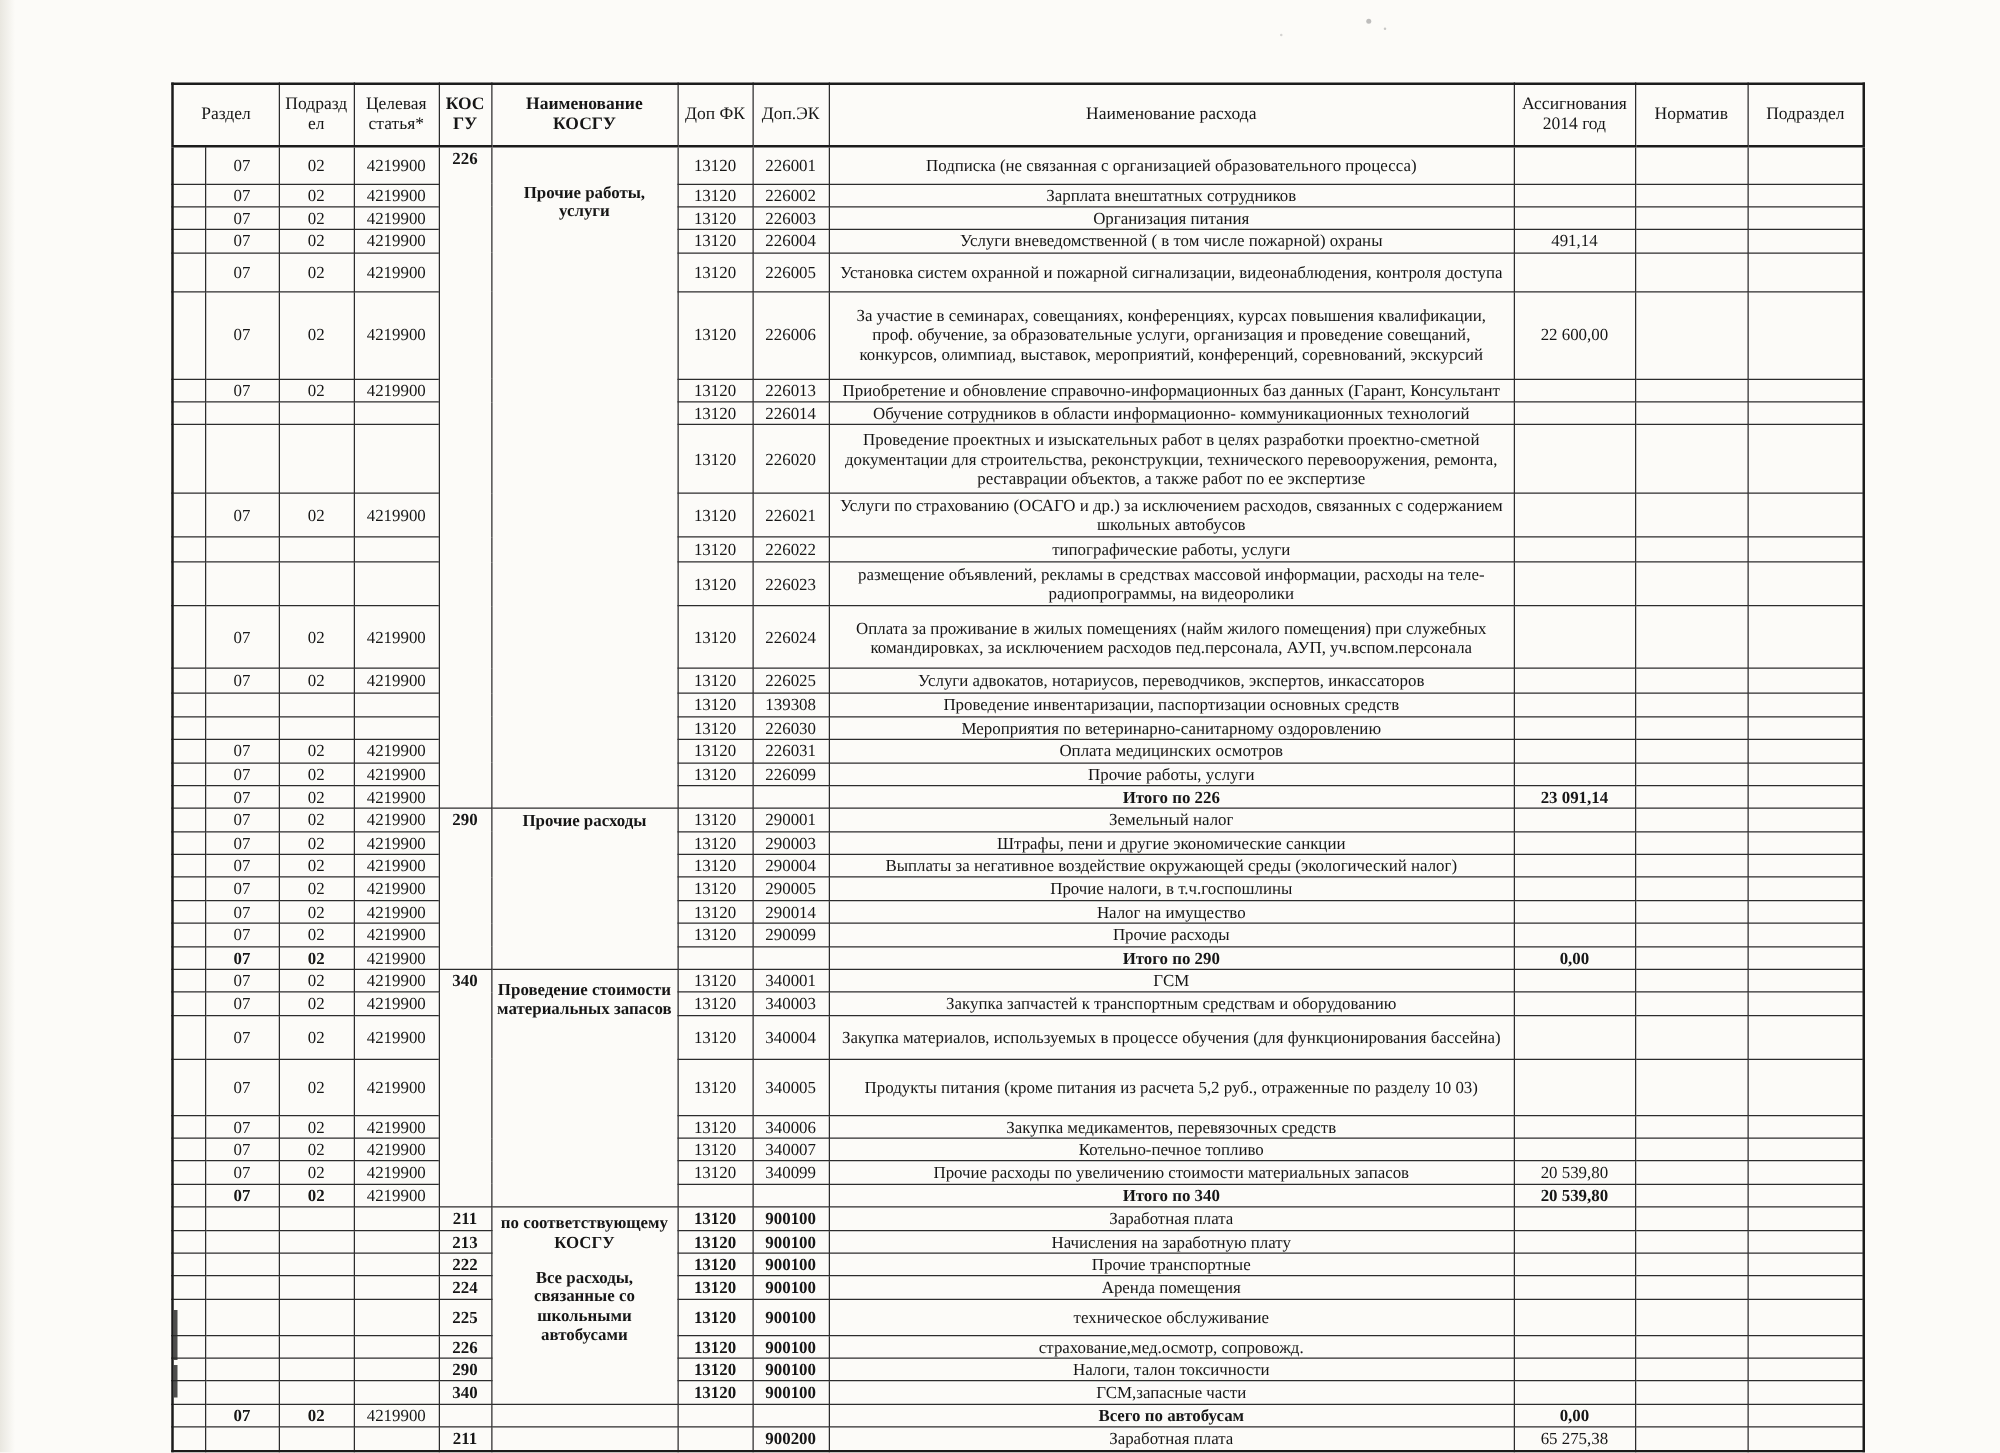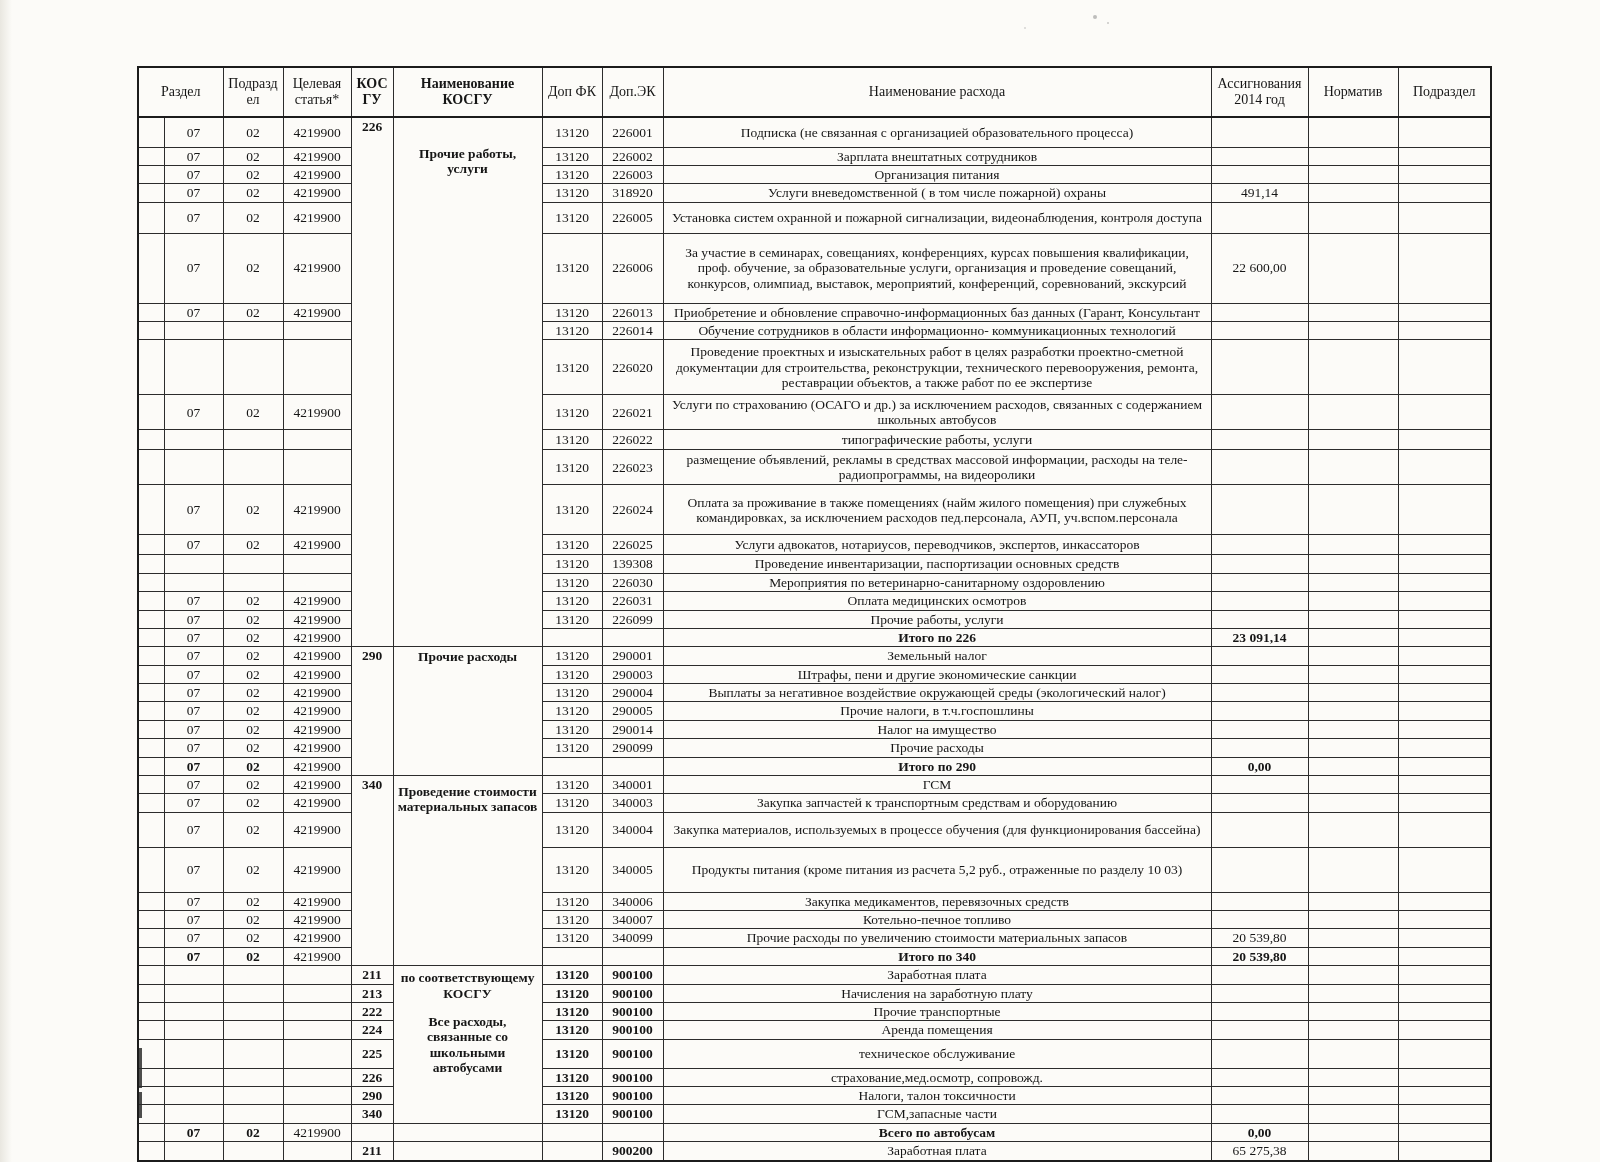--- a/index.html
+++ b/index.html
@@ -124,21 +124,21 @@
           <td class="col-assign"></td>
           <td class="col-norm"></td>
           <td class="col-dev"></td>
         </tr>
         <tr style="height: 17px;">
           <td class="col-gutter"></td>
           <td class="col-razdel">07</td>
           <td class="col-podrazdel">02</td>
           <td class="col-target">4219900</td>
           <td class="col-dopfk">13120</td>
-          <td class="col-dopek">318920</td>
+          <td class="col-dopek">226004</td>
           <td class="col-expense">Услуги вневедомственной ( в том числе пожарной) охраны</td>
           <td class="col-assign">491,14</td>
           <td class="col-norm"></td>
           <td class="col-dev"></td>
         </tr>
         <tr style="height: 31px;">
           <td class="col-gutter"></td>
           <td class="col-razdel">07</td>
           <td class="col-podrazdel">02</td>
           <td class="col-target">4219900</td>
@@ -233,21 +233,21 @@
           <td class="col-norm"></td>
           <td class="col-dev"></td>
         </tr>
         <tr style="height: 50px;">
           <td class="col-gutter"></td>
           <td class="col-razdel">07</td>
           <td class="col-podrazdel">02</td>
           <td class="col-target">4219900</td>
           <td class="col-dopfk">13120</td>
           <td class="col-dopek">226024</td>
-          <td class="col-expense">Оплата за проживание в также помещениях (найм жилого помещения) при служебных командировках, за исключением расходов пед.персонала, АУП, уч.вспом.персонала</td>
+          <td class="col-expense">Оплата за проживание в жилых помещениях (найм жилого помещения) при служебных командировках, за исключением расходов пед.персонала, АУП, уч.вспом.персонала</td>
           <td class="col-assign"></td>
           <td class="col-norm"></td>
           <td class="col-dev"></td>
         </tr>
         <tr style="height: 20px;">
           <td class="col-gutter"></td>
           <td class="col-razdel">07</td>
           <td class="col-podrazdel">02</td>
           <td class="col-target">4219900</td>
           <td class="col-dopfk">13120</td>

